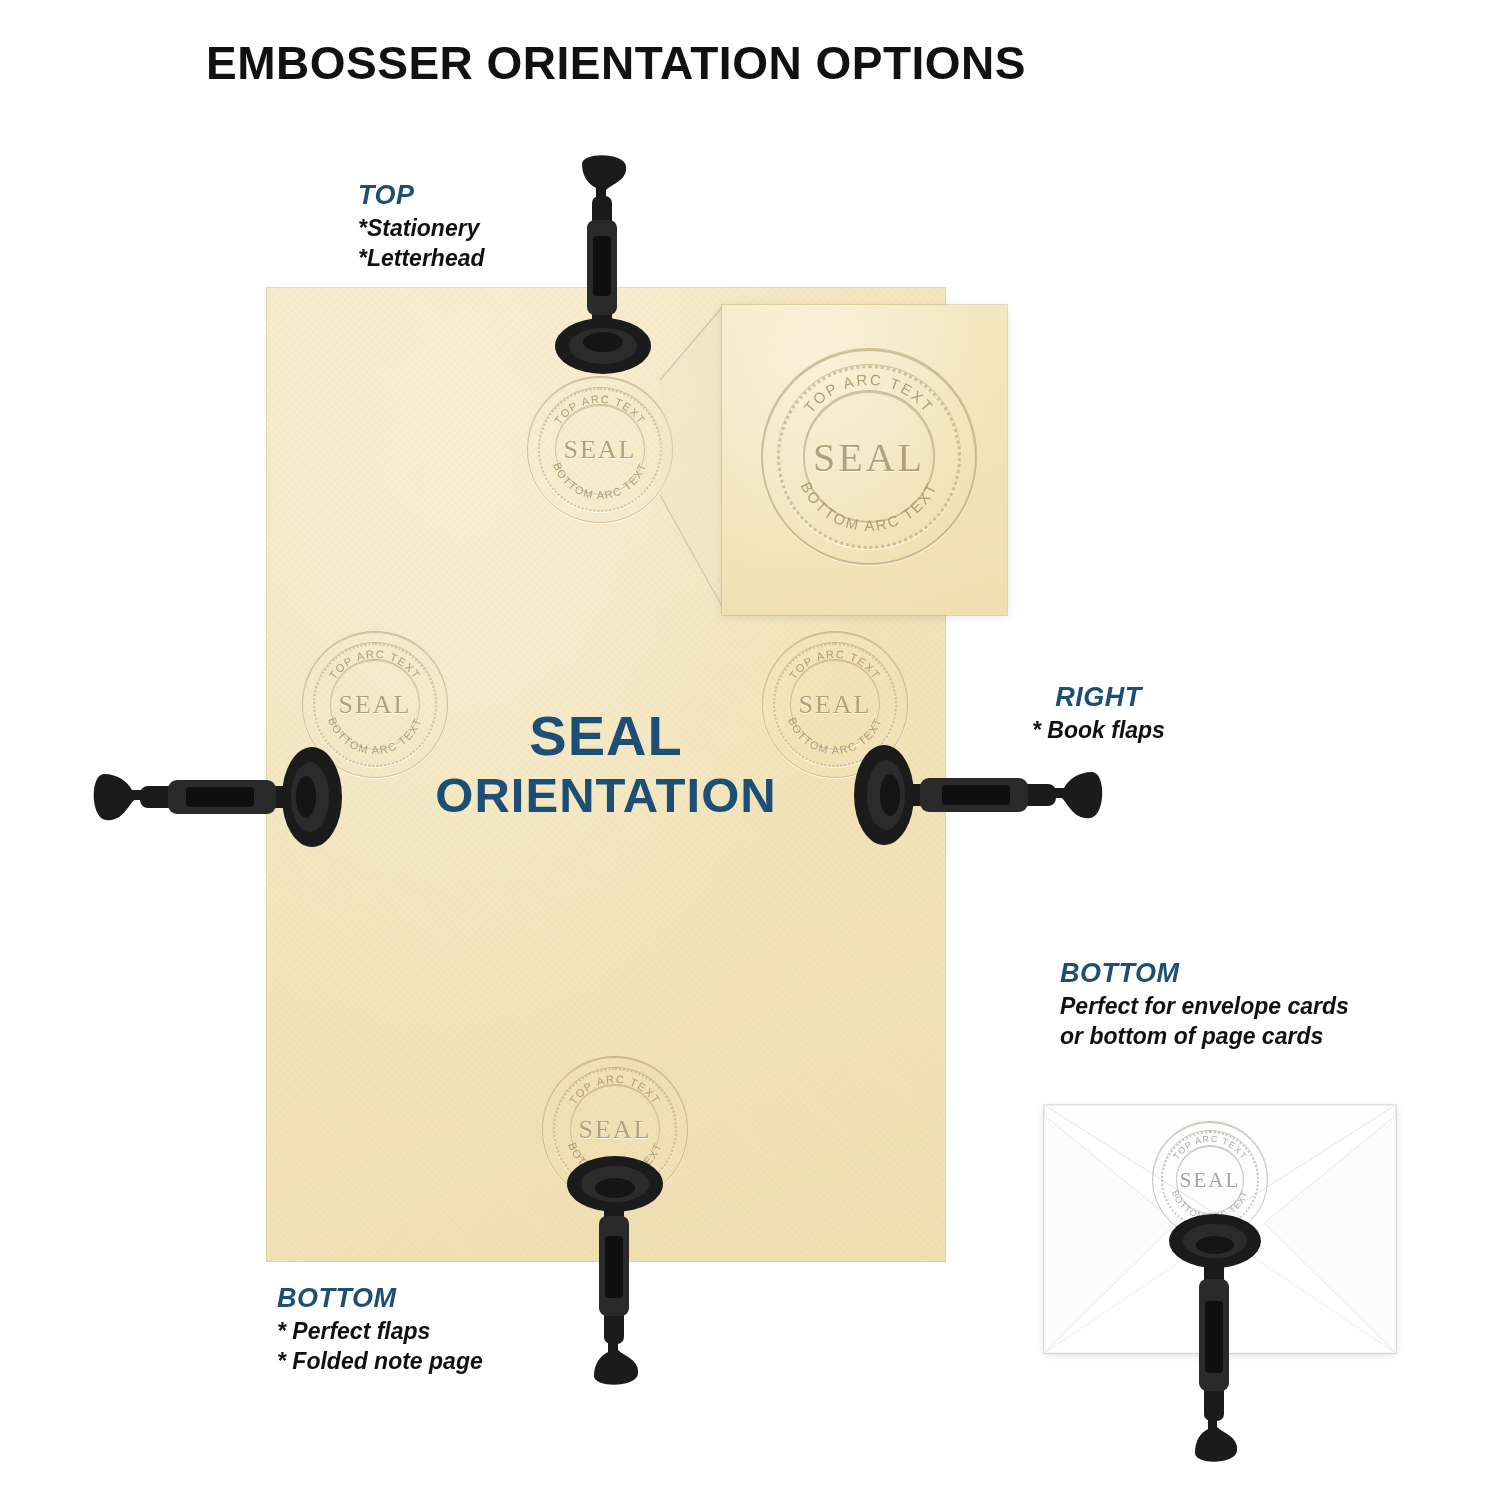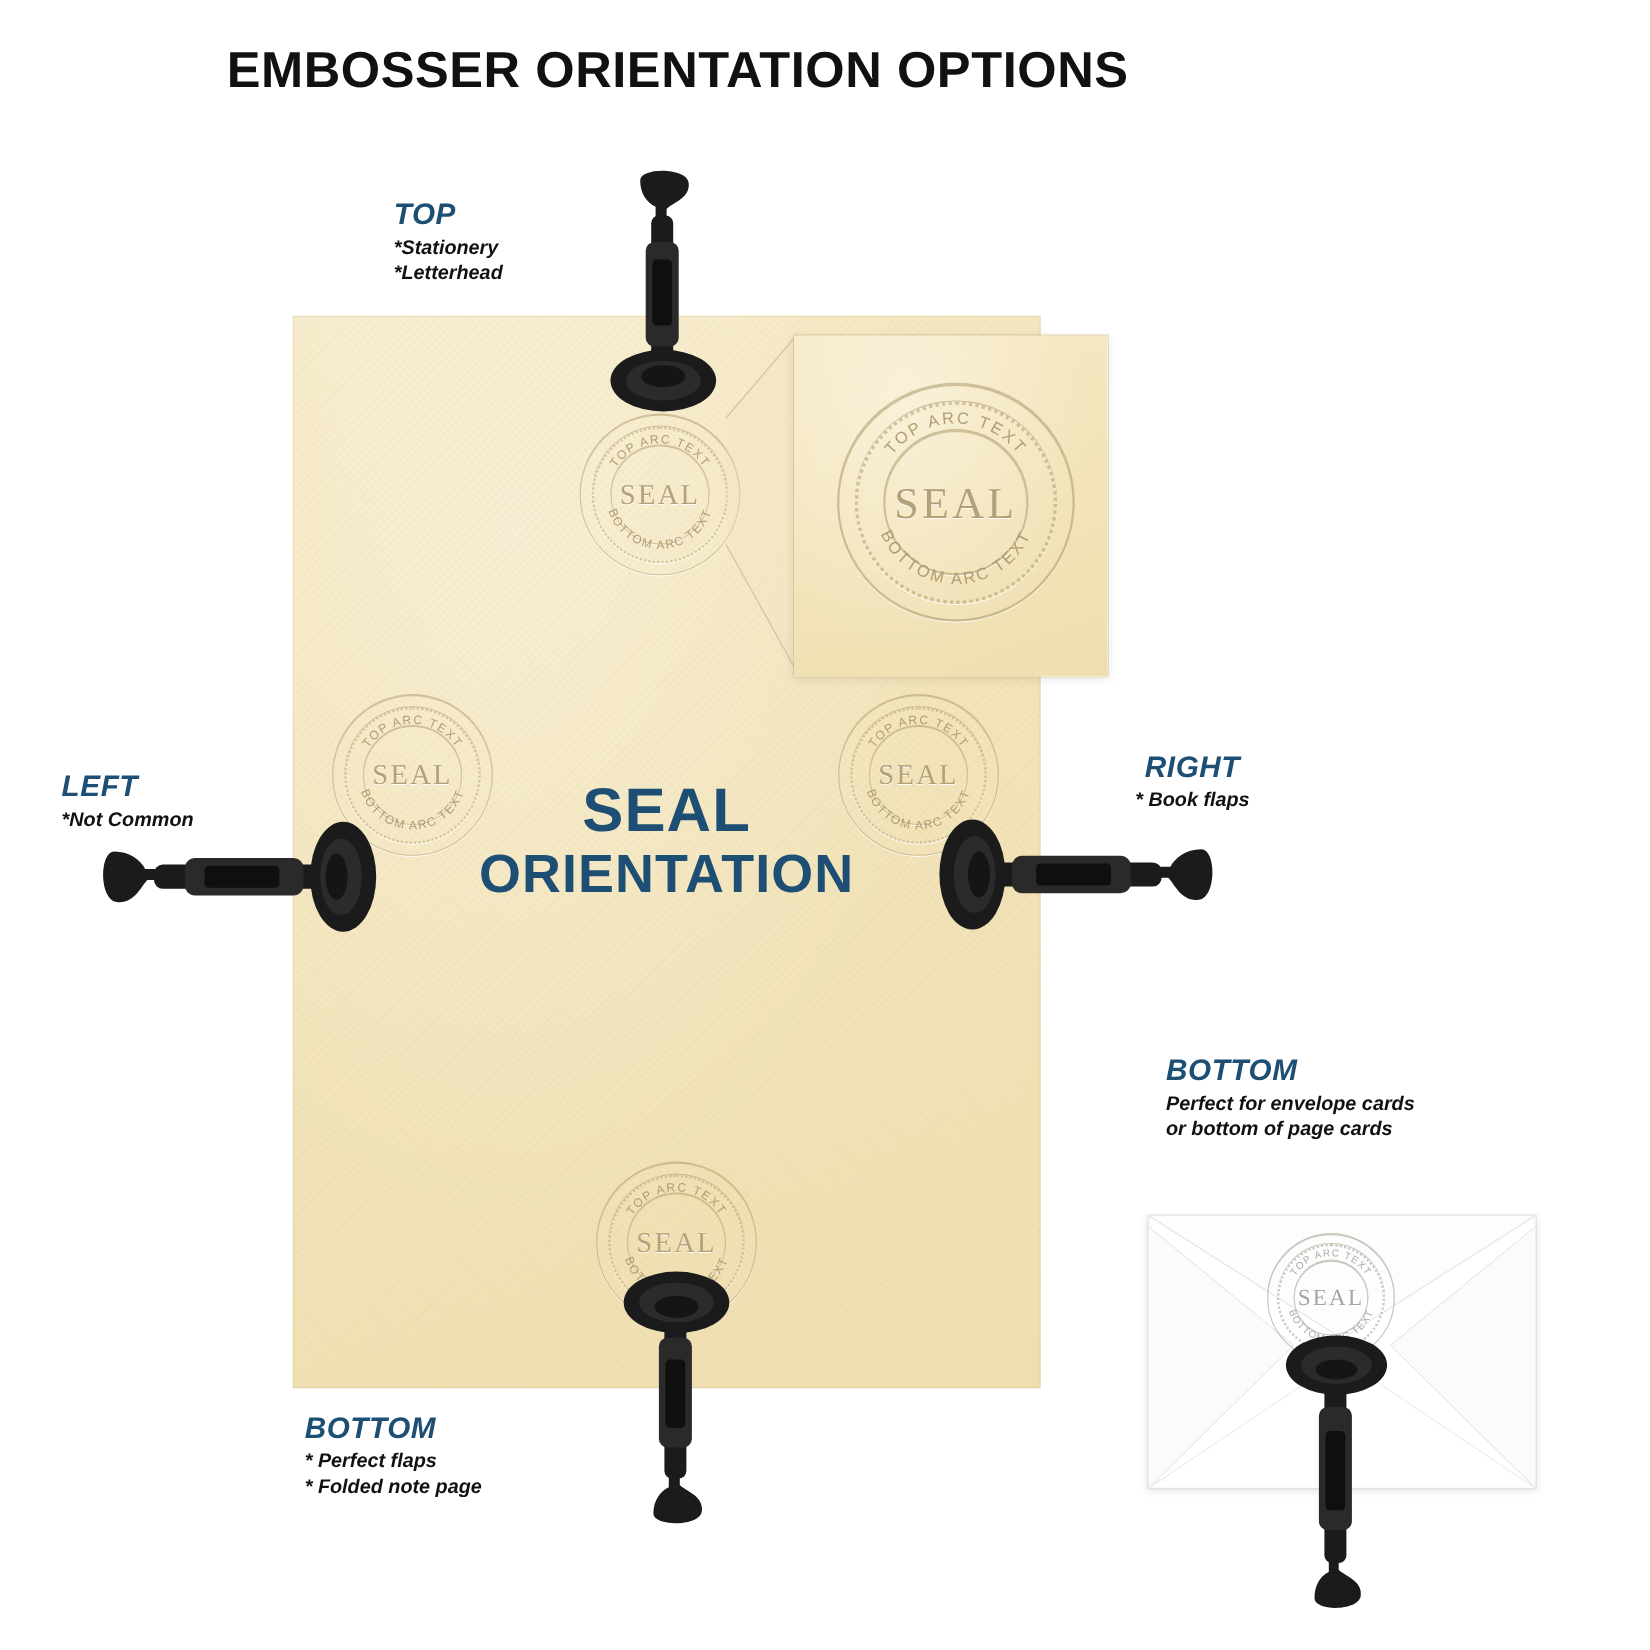--- a/index.html
+++ b/index.html
@@ -102,21 +102,21 @@
 
   
   .embosser{position:absolute;}
   .embosser svg{display:block;overflow:visible;}
 
   
   .callout{position:absolute;font-style:italic;}
   .callout .head{
     color:#1d4e74;font-weight:bold;font-size:27px;letter-spacing:0.5px;margin-bottom:3px;
   }
-  .callout .line{color:#111111;font-weight:bold;font-size:18px;line-height:1.3;}
+  .callout .line{color:#111111;font-weight:bold;font-size:23px;line-height:1.3;}
 
   .callout-top{left:358px;top:180px;}
   .callout-left{left:56px;top:700px;}
   .callout-right{left:1032px;top:682px;text-align:center;}
   .callout-bottom-paper{left:277px;top:1283px;}
   .callout-bottom-env{left:1060px;top:958px;}
 
   
   .envelope{
     position:absolute;left:1044px;top:1105px;width:352px;height:248px;
@@ -300,24 +300,20 @@
       </g>
     </svg>
   </div>
 
   <div class="callout callout-top">
     <div class="head">TOP</div>
     <div class="line">*Stationery</div>
     <div class="line">*Letterhead</div>
   </div>
 
-  <div class="callout callout-left">
-    <div class="head">LEFT</div>
-    <div class="line">*Not Common</div>
-  </div>
 
   <div class="callout callout-right">
     <div class="head">RIGHT</div>
     <div class="line">* Book flaps</div>
   </div>
 
   <div class="callout callout-bottom-paper">
     <div class="head">BOTTOM</div>
     <div class="line">* Perfect flaps</div>
     <div class="line">* Folded note page</div>

